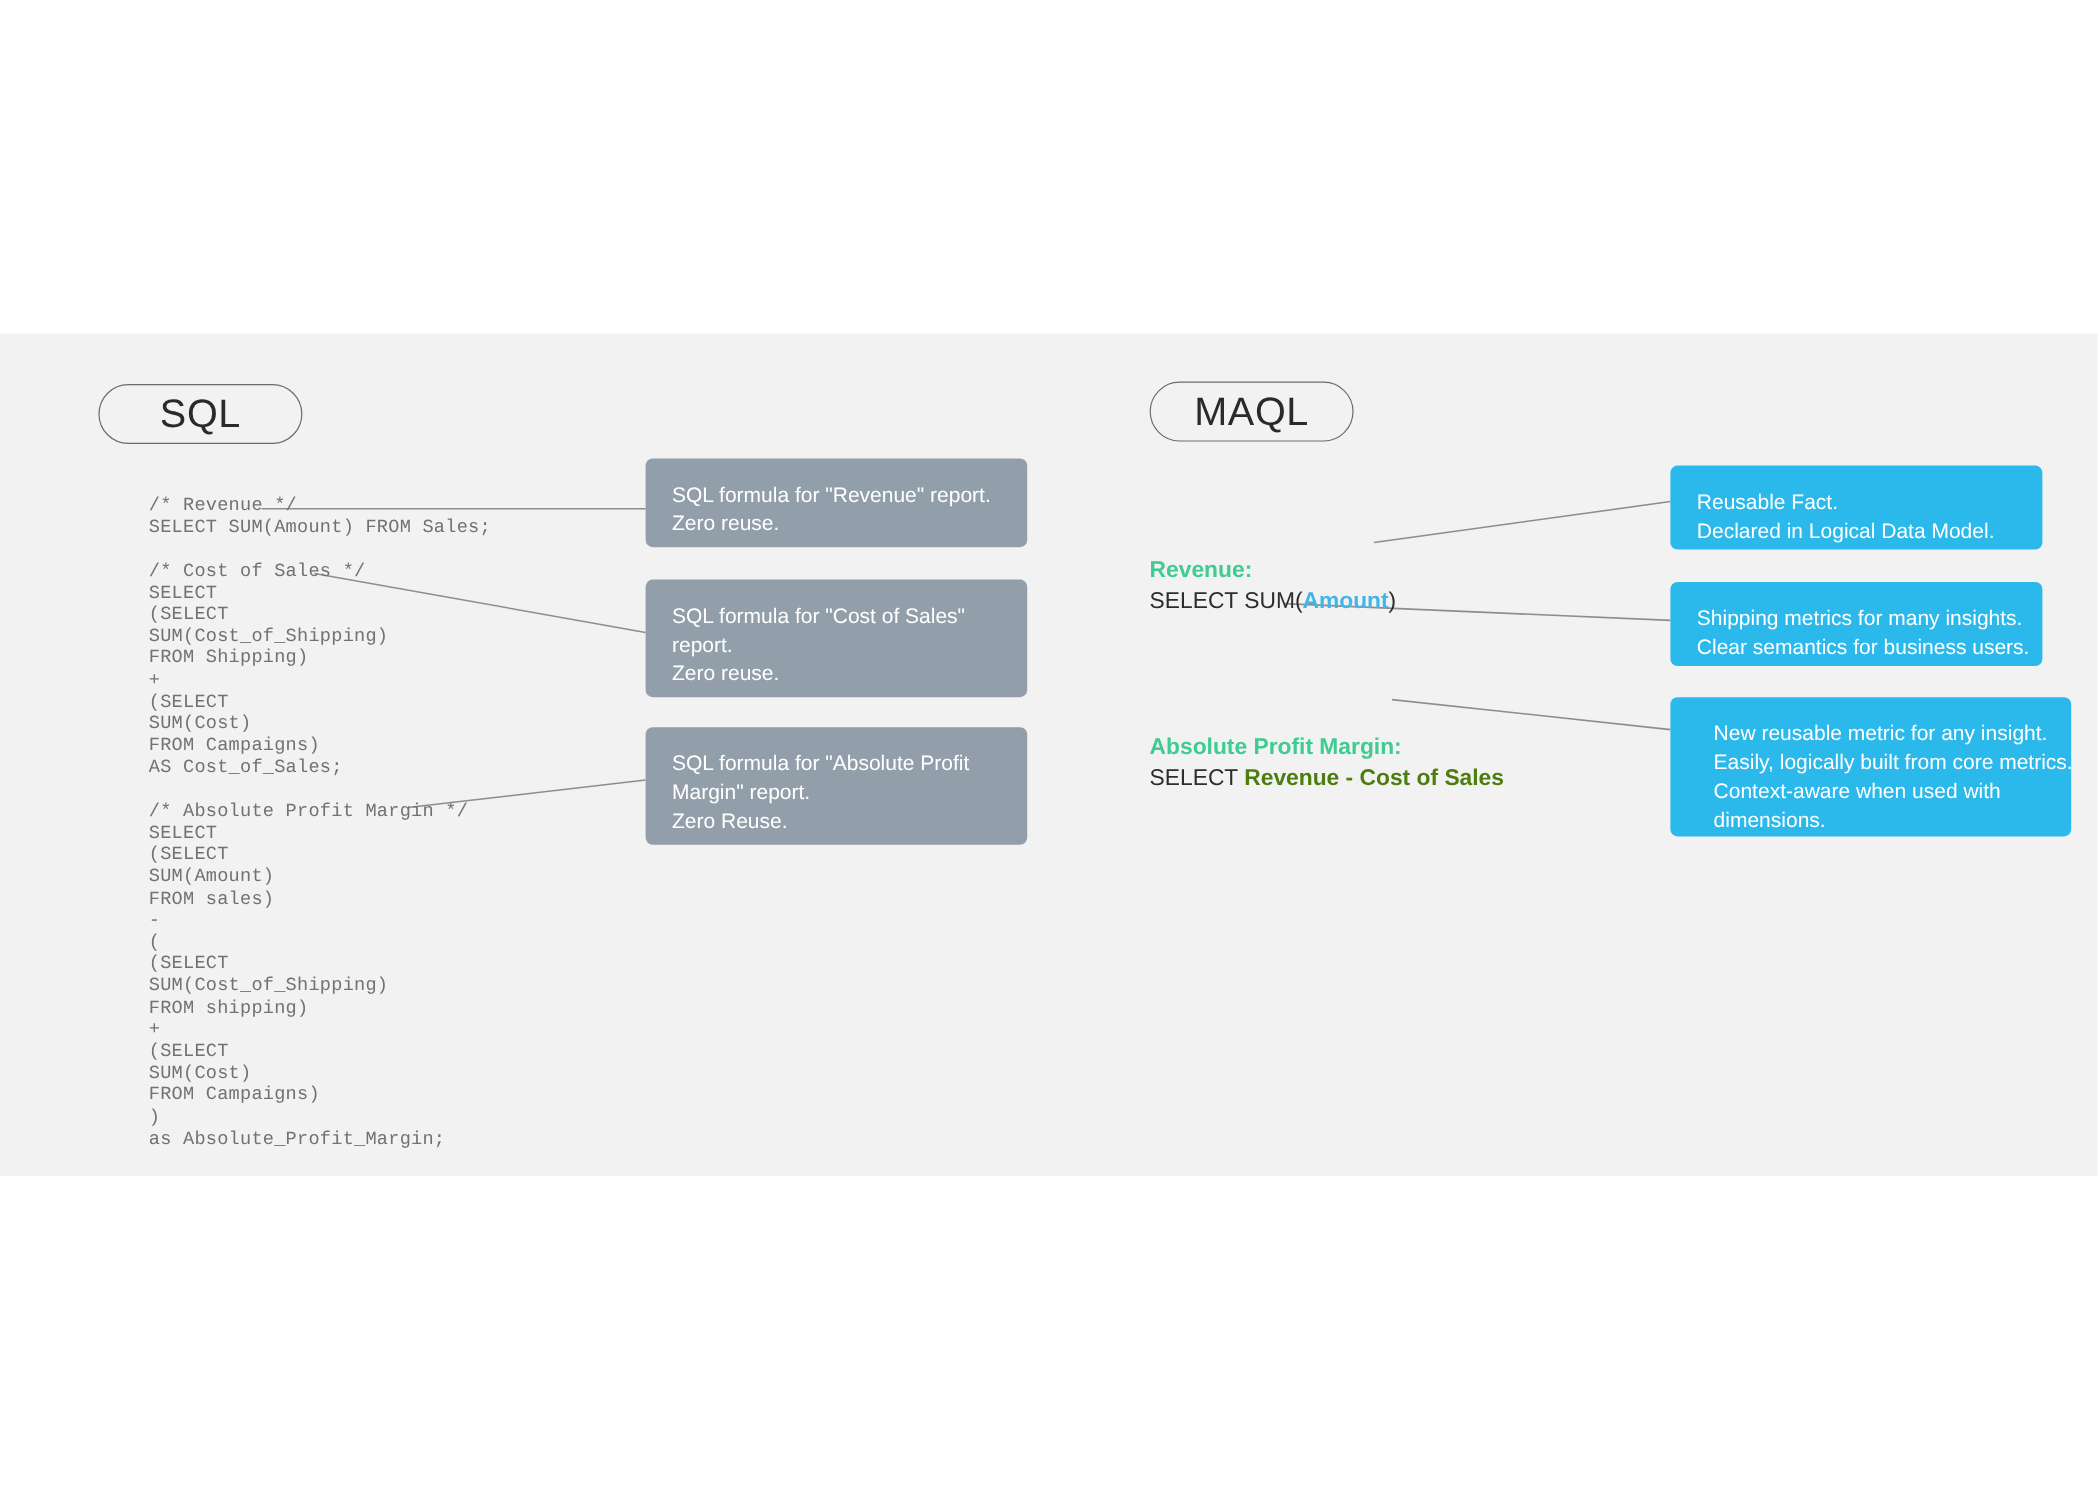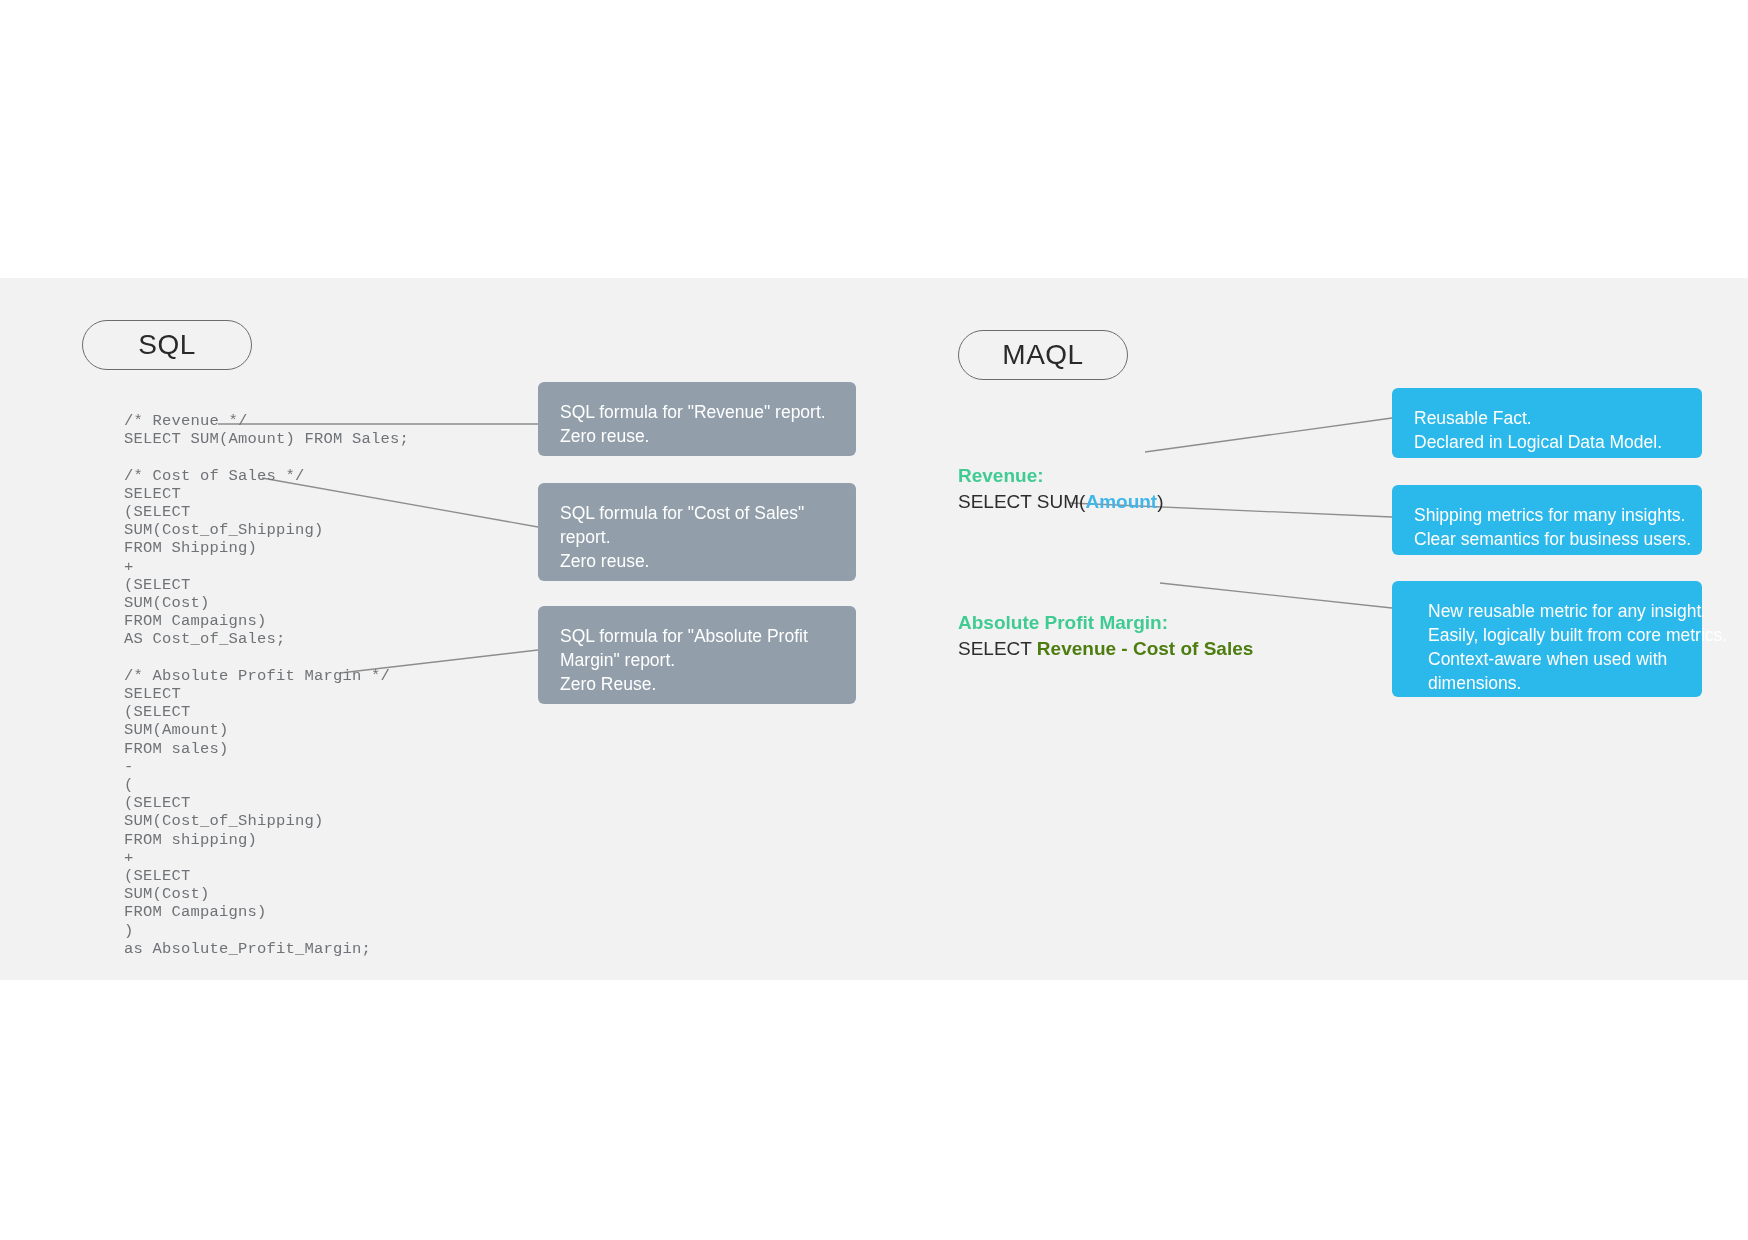--- a/index.html
+++ b/index.html
@@ -40,33 +40,33 @@
   
   .pill {
     position: absolute;
     border: 1.6px solid #6c6c6c;
     border-radius: 40px;
     background: #f2f2f2;
     display: flex;
     align-items: center;
     justify-content: center;
     color: #2a2a2a;
-    font-size: 28px;
+    font-size: 33px;
     letter-spacing: 0.5px;
     font-family: "Liberation Sans", sans-serif;
   }
   .pill-sql {
     left: 82px;
     top: 320px;
     width: 168px;
     height: 48px;
   }
   .pill-maql {
     left: 958px;
-    top: 330px;
+    top: 318px;
     width: 168px;
     height: 48px;
   }
   
   .sql-code {
     position: absolute;
     left: 84px;
     top: 412px;
     width: 420px;
     font-family: "Liberation Mono", "DejaVu Sans Mono", monospace;
@@ -92,21 +92,21 @@
   .callout.gray { background: #929faa; }
   .callout.blue { background: #2bb8ea; }
   .callout .cline { display: block; white-space: pre; }
 
   .gray-1 { left: 538px; top: 382px; width: 318px; height: 74px; }
   .gray-2 { left: 538px; top: 483px; width: 318px; height: 98px; }
   .gray-3 { left: 538px; top: 606px; width: 318px; height: 98px; }
 
   .blue-1 { left: 1392px; top: 388px; width: 310px; height: 70px; }
   .blue-2 { left: 1392px; top: 485px; width: 310px; height: 70px; }
-  .blue-3 { left: 1392px; top: 581px; width: 310px; height: 116px; padding-left: 36px; }
+  .blue-3 { left: 1392px; top: 581px; width: 334px; height: 116px; padding-left: 36px; }
 
   
   .maql-block {
     position: absolute;
     font-family: "Liberation Sans", sans-serif;
     font-size: 19px;
     line-height: 26px;
     color: #2d2d2d;
     white-space: nowrap;
   }

